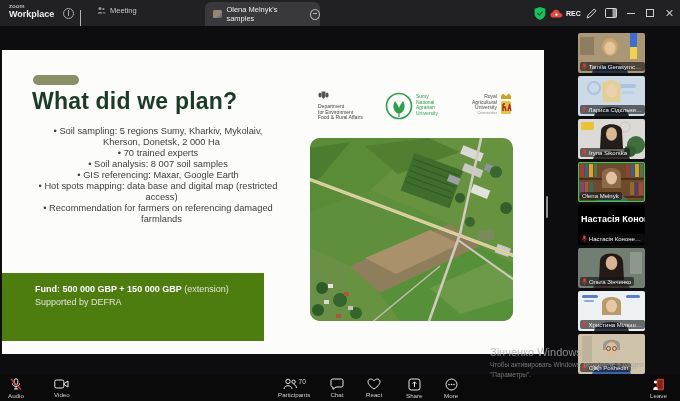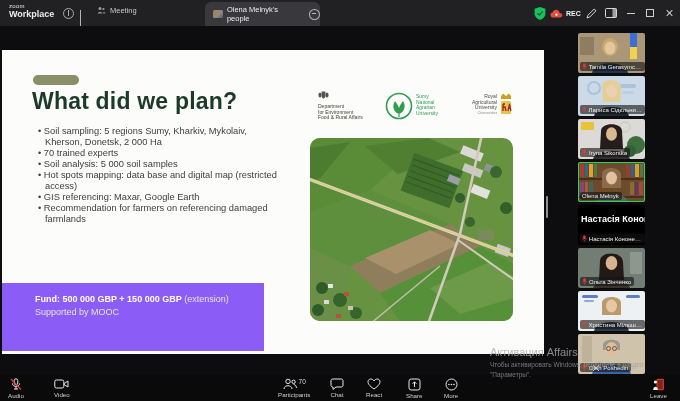--- a/index.html
+++ b/index.html
@@ -31,23 +31,23 @@
 
   
   .stage{position:absolute;left:0;top:26px;width:680px;height:349px;background:#0d0d0f;}
 
   
   .slide{position:absolute;left:2px;top:24px;width:542px;height:304px;background:#fcfcfa;}
   .pill{position:absolute;left:31px;top:25px;width:46px;height:10px;border-radius:5px;background:#8b8f68;}
   .slide-title{position:absolute;left:30px;top:38px;font-size:23px;font-weight:bold;color:#1c3a28;letter-spacing:.2px;}
   .bullets{position:absolute;left:36px;top:76px;width:240px;margin:0;padding:0;list-style:none;
            font-size:9.3px;line-height:11px;color:#3d3d3d;}
-  .bullets li{text-indent:-7px;padding-left:7px;}
+  .bullets li{text-indent:-7px;padding-left:7px;text-align:center;}
   .bullets li::before{content:"• ";}
-  .fundbox{position:absolute;left:0;top:233px;width:262px;height:68px;background:#8b5cf6;color:#fff;}
+  .fundbox{position:absolute;left:0;top:223px;width:262px;height:68px;background:#4d7c0f;color:#fff;}
   .fundbox .fl{position:absolute;left:33px;font-size:9px;white-space:nowrap;}
   .fundbox b{font-weight:bold;color:#fff;}
   .fundbox .soft{color:#e4e5d8;font-weight:normal;}
 
   
   .logoblk{position:absolute;line-height:1.12;}
   .logoblk .ln{font-size:5px;color:#3f3f3a;white-space:nowrap;}
   .logoblk.green .ln{color:#2f9e4f;}
   .logoblk.rau .ln{color:#4a4a46;}
   .rau-sub{font-size:3.8px;color:#8a8a86;}
@@ -95,21 +95,21 @@
         <circle cx="3" cy="2.6" r="1.5" fill="#9a9a9a"></circle>
           <circle cx="6.4" cy="3" r="1.1" fill="#9a9a9a"></circle>
         <path d="M0.7 7.6 C0.7 5.4 5.3 5.4 5.3 7.6 Z" fill="#9a9a9a"></path>
         <path d="M5.6 7.2 C5.9 5.7 8.4 5.8 8.4 7.4 Z" fill="#9a9a9a"></path>
       </svg>
       <span>Meeting</span>
     </div>
 
     <div class="tab active" style="left:205px;top:2px;width:115px;height:24px;padding-left:8px;box-sizing:border-box;">
       <span class="thumb"></span>
-      <span>Olena Melnyk's people</span>
+      <span>Olena Melnyk's samples</span>
       <span class="minus-circ" style="margin-left:3px;">
           <b></b>
         </span>
     </div>
 
     <svg class="abs" style="left:534px;top:7px;" width="12" height="13" viewBox="0 0 12 13">
       <path d="M6 0 L11.4 1.8 V6.4 C11.4 9.8 8.8 11.8 6 12.8 C3.2 11.8 0.6 9.8 0.6 6.4 V1.8 Z" fill="#17c15e"></path>
       <polyline points="3.4,6.3 5.3,8.1 8.6,4.4" fill="none" stroke="#0c5d30" stroke-width="1.2"></polyline>
     </svg>
 
@@ -145,29 +145,29 @@
 
   <div class="stage">
 
     <div class="slide">
       <div class="pill"></div>
       <div class="slide-title">What did we plan?</div>
 
       <ul class="bullets">
         <li>Soil sampling: 5 regions Sumy, Kharkiv, Mykolaiv, Kherson, Donetsk, 2 000 Ha</li>
         <li>70 trained experts</li>
-        <li>Soil analysis: 5 000 soil samples</li>
+        <li>Soil analysis: 8 007 soil samples</li>
+        <li>GIS referencing: Maxar, Google Earth</li>
         <li>Hot spots mapping: data base and digital map (restricted access)</li>
-        <li>GIS referencing: Maxar, Google Earth</li>
         <li>Recommendation for farmers on referencing damaged farmlands</li>
       </ul>
 
       <div class="fundbox">
         <div class="fl" style="top:11px;"><b>Fund: 500 000 GBP + 150 000 GBP</b><span class="soft"> (extension)</span></div>
-        <div class="fl soft" style="top:24px;">Supported by MOOC</div>
+        <div class="fl soft" style="top:24px;">Supported by DEFRA</div>
       </div>
 
       <div class="logoblk" style="left:316px;top:36px;">
         <svg width="11" height="10" viewBox="0 0 11 10">
           <ellipse cx="2" cy="5" rx="1.6" ry="2.6" fill="#55554e"></ellipse>
           <ellipse cx="9" cy="5" rx="1.6" ry="2.6" fill="#55554e"></ellipse>
           <path d="M3.6 1.4 H7.4 V6 C7.4 7.8 5.5 8.8 5.5 8.8 C5.5 8.8 3.6 7.8 3.6 6 Z" fill="#55554e"></path>
         </svg>
         <div class="ln">Department</div>
         <div class="ln">for Environment</div>
@@ -414,21 +414,21 @@
           </svg>
         <span>Oleh Poshedin</span>
       </div>
     </div>
 
     <svg class="cursor" width="8" height="8" viewBox="0 0 8 8">
       <path d="M1 1 L7 7 M7 1 L1 7" stroke="#cfcfcf" stroke-width="1"></path>
     </svg>
   </div>
 
-  <div class="wm1">Активация Affairs</div>
+  <div class="wm1">Зінченко Windows</div>
   <div class="wm2">Чтобы активировать Windows, перейдите в раздел</div>
   <div class="wm3">"Параметры".</div>
 
   <footer class="toolbar">
 
     <div class="tbtn" style="left:8px;">
       <svg width="14" height="13" viewBox="0 0 14 13">
         <rect x="5.2" y="0.8" width="3.6" height="6" rx="1.8" fill="none" stroke="#e8e8e8"></rect>
         <path d="M3.4 5.4 C3.4 9.4 10.6 9.4 10.6 5.4 M7 8.6 V11 M5 11 H9" stroke="#e8e8e8" fill="none"></path>
         <line x1="2" y1="1" x2="12" y2="11.5" stroke="#e23b3b" stroke-width="1.3"></line>

